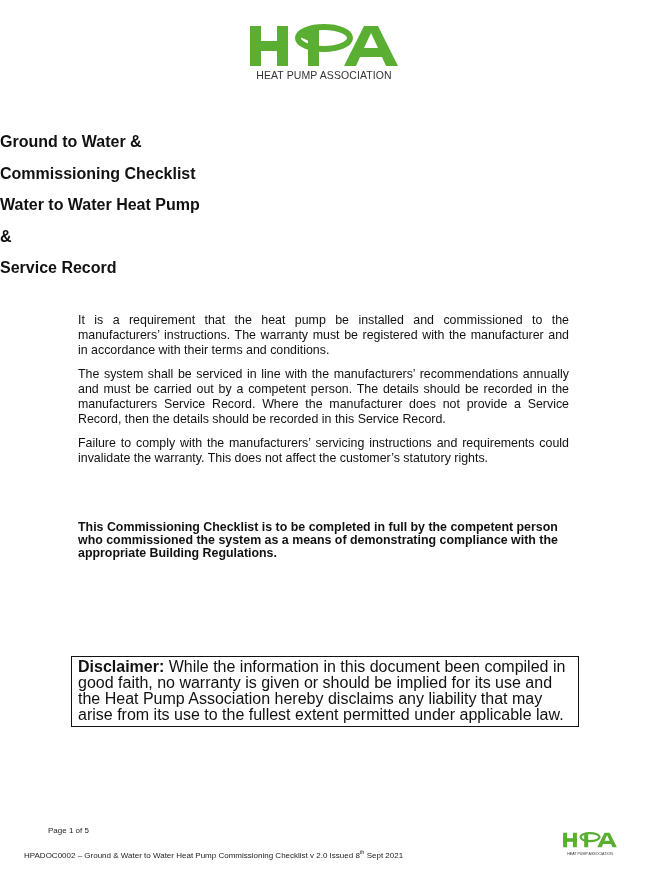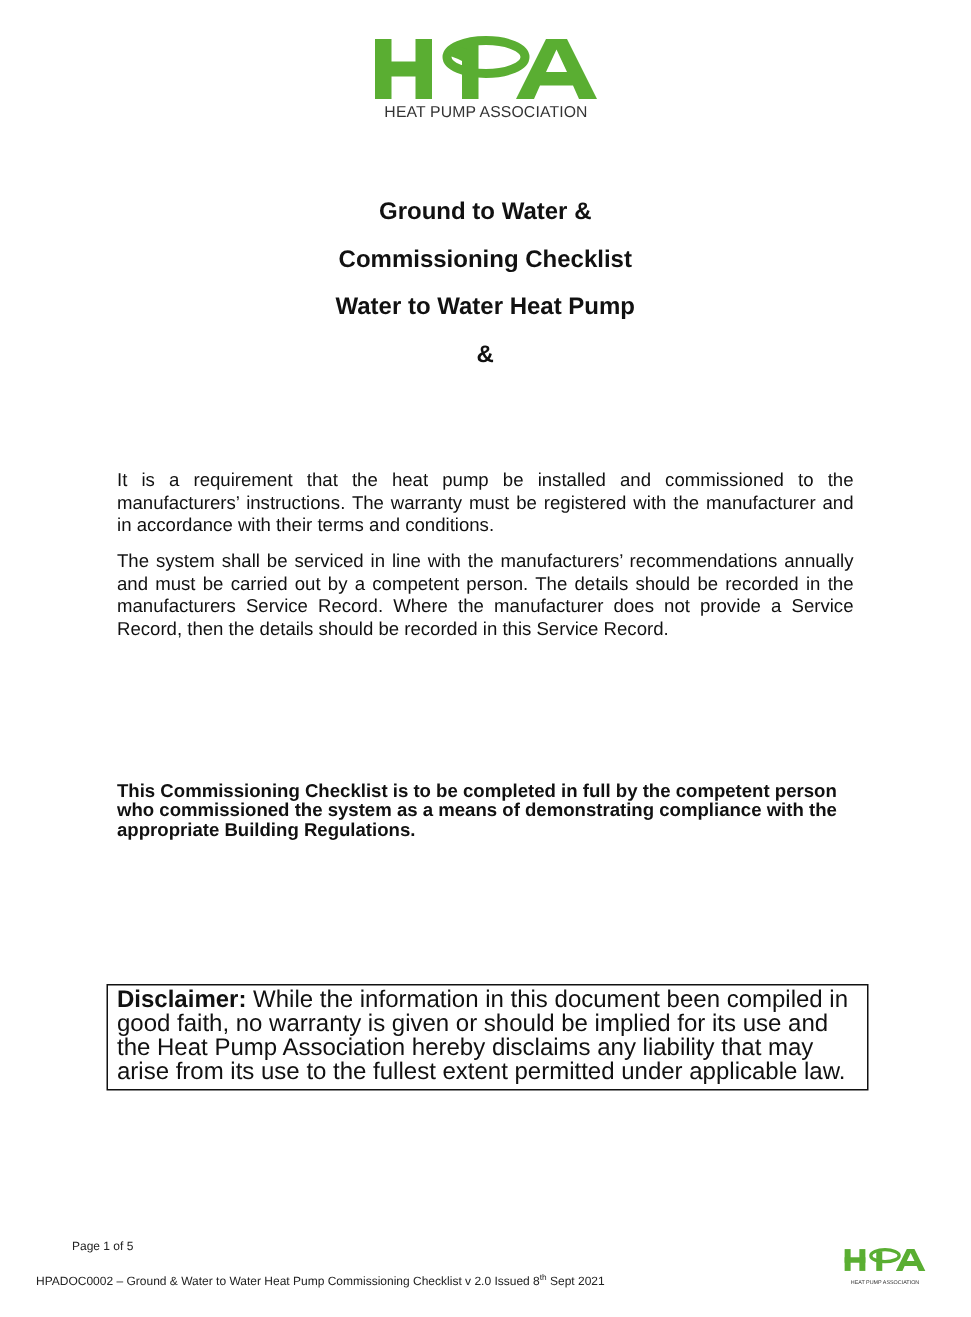--- a/index.html
+++ b/index.html
@@ -2,21 +2,21 @@
 <html><head>
 <meta charset="utf-8">
 <style>
   html, body { margin: 0; padding: 0; background: #ffffff; }
   body { width: 647px; height: 878px; position: relative; overflow: hidden;
          font-family: "Liberation Sans", "DejaVu Sans", sans-serif; color: #111; }
   .logo { position: absolute; left: 248px; top: 24px; width: 152px; }
   .logo svg { display: block; }
   .logo-sub { font-size: 10.5px; letter-spacing: 0.1px; color: #333; text-align: center;
               margin-top: 1px; font-family: "Liberation Sans", sans-serif; }
-  .titles { position: absolute; left: 0; width: 647px; top: 131px; text-align: center; }
+  .titles { position: absolute; left: 0; width: 647px; top: 131px; text-align: left; }
   .titles div { font-weight: bold; font-size: 16px; height: 31.5px; line-height: 22px; color: #111; }
   .body-text { position: absolute; left: 78px; width: 491px; top: 313px; font-size: 12.4px;
                line-height: 15px; text-align: justify; }
   .body-text p { margin: 0 0 9px 0; }
   .bold-para { position: absolute; left: 78px; width: 491px; top: 521px; font-size: 12.4px;
                line-height: 13px; font-weight: bold; }
   .disclaimer { position: absolute; left: 71px; top: 656px; width: 496px; border: 1px solid #111;
                 padding: 2px 4px 3px 6px; font-size: 16px; line-height: 16px; }
   .disclaimer b { font-weight: bold; }
   .footer-page { position: absolute; left: 24px; top: 826px; font-size: 8px; color: #222; margin-left: 24px; }
@@ -42,25 +42,27 @@
     <path d="M116 2 L130 2 L150 42 L138 42 L134 33 L112 33 L108 42 L96 42 Z M116 24 L130 24 L123 9 Z" fill="#5aae32" fill-rule="evenodd"></path>
   </svg>
   <div class="logo-sub">HEAT PUMP ASSOCIATION</div>
 </div>
 
 <div class="titles">
   <div>Ground to Water &amp;</div>
   <div>Commissioning Checklist</div>
   <div>Water to Water Heat Pump</div>
   <div>&amp;</div>
+  <div>Service Record</div>
 </div>
 
 <div class="body-text">
   <p>It is a requirement that the heat pump be installed and commissioned to the manufacturers’ instructions. The warranty must be registered with the manufacturer and in accordance with their terms and conditions.</p>
   <p>The system shall be serviced in line with the manufacturers’ recommendations annually and must be carried out by a competent person. The details should be recorded in the manufacturers Service Record. Where the manufacturer does not provide a Service Record, then the details should be recorded in this Service Record.</p>
+  <p>Failure to comply with the manufacturers’ servicing instructions and requirements could invalidate the warranty. This does not affect the customer’s statutory rights.</p>
 </div>
 
 <div class="bold-para">This Commissioning Checklist is to be completed in full by the competent person who commissioned the system as a means of demonstrating compliance with the appropriate Building Regulations.</div>
 
 <div class="disclaimer">
   <b>Disclaimer:</b><span> While the information in this document been compiled in good faith, no warranty is given or should be implied for its use and the Heat Pump Association hereby disclaims any liability that may arise from its use to the fullest extent permitted under applicable law.</span>
 </div>
 
 <div class="footer-page">Page 1 of 5</div>
 <div class="footer-doc">

